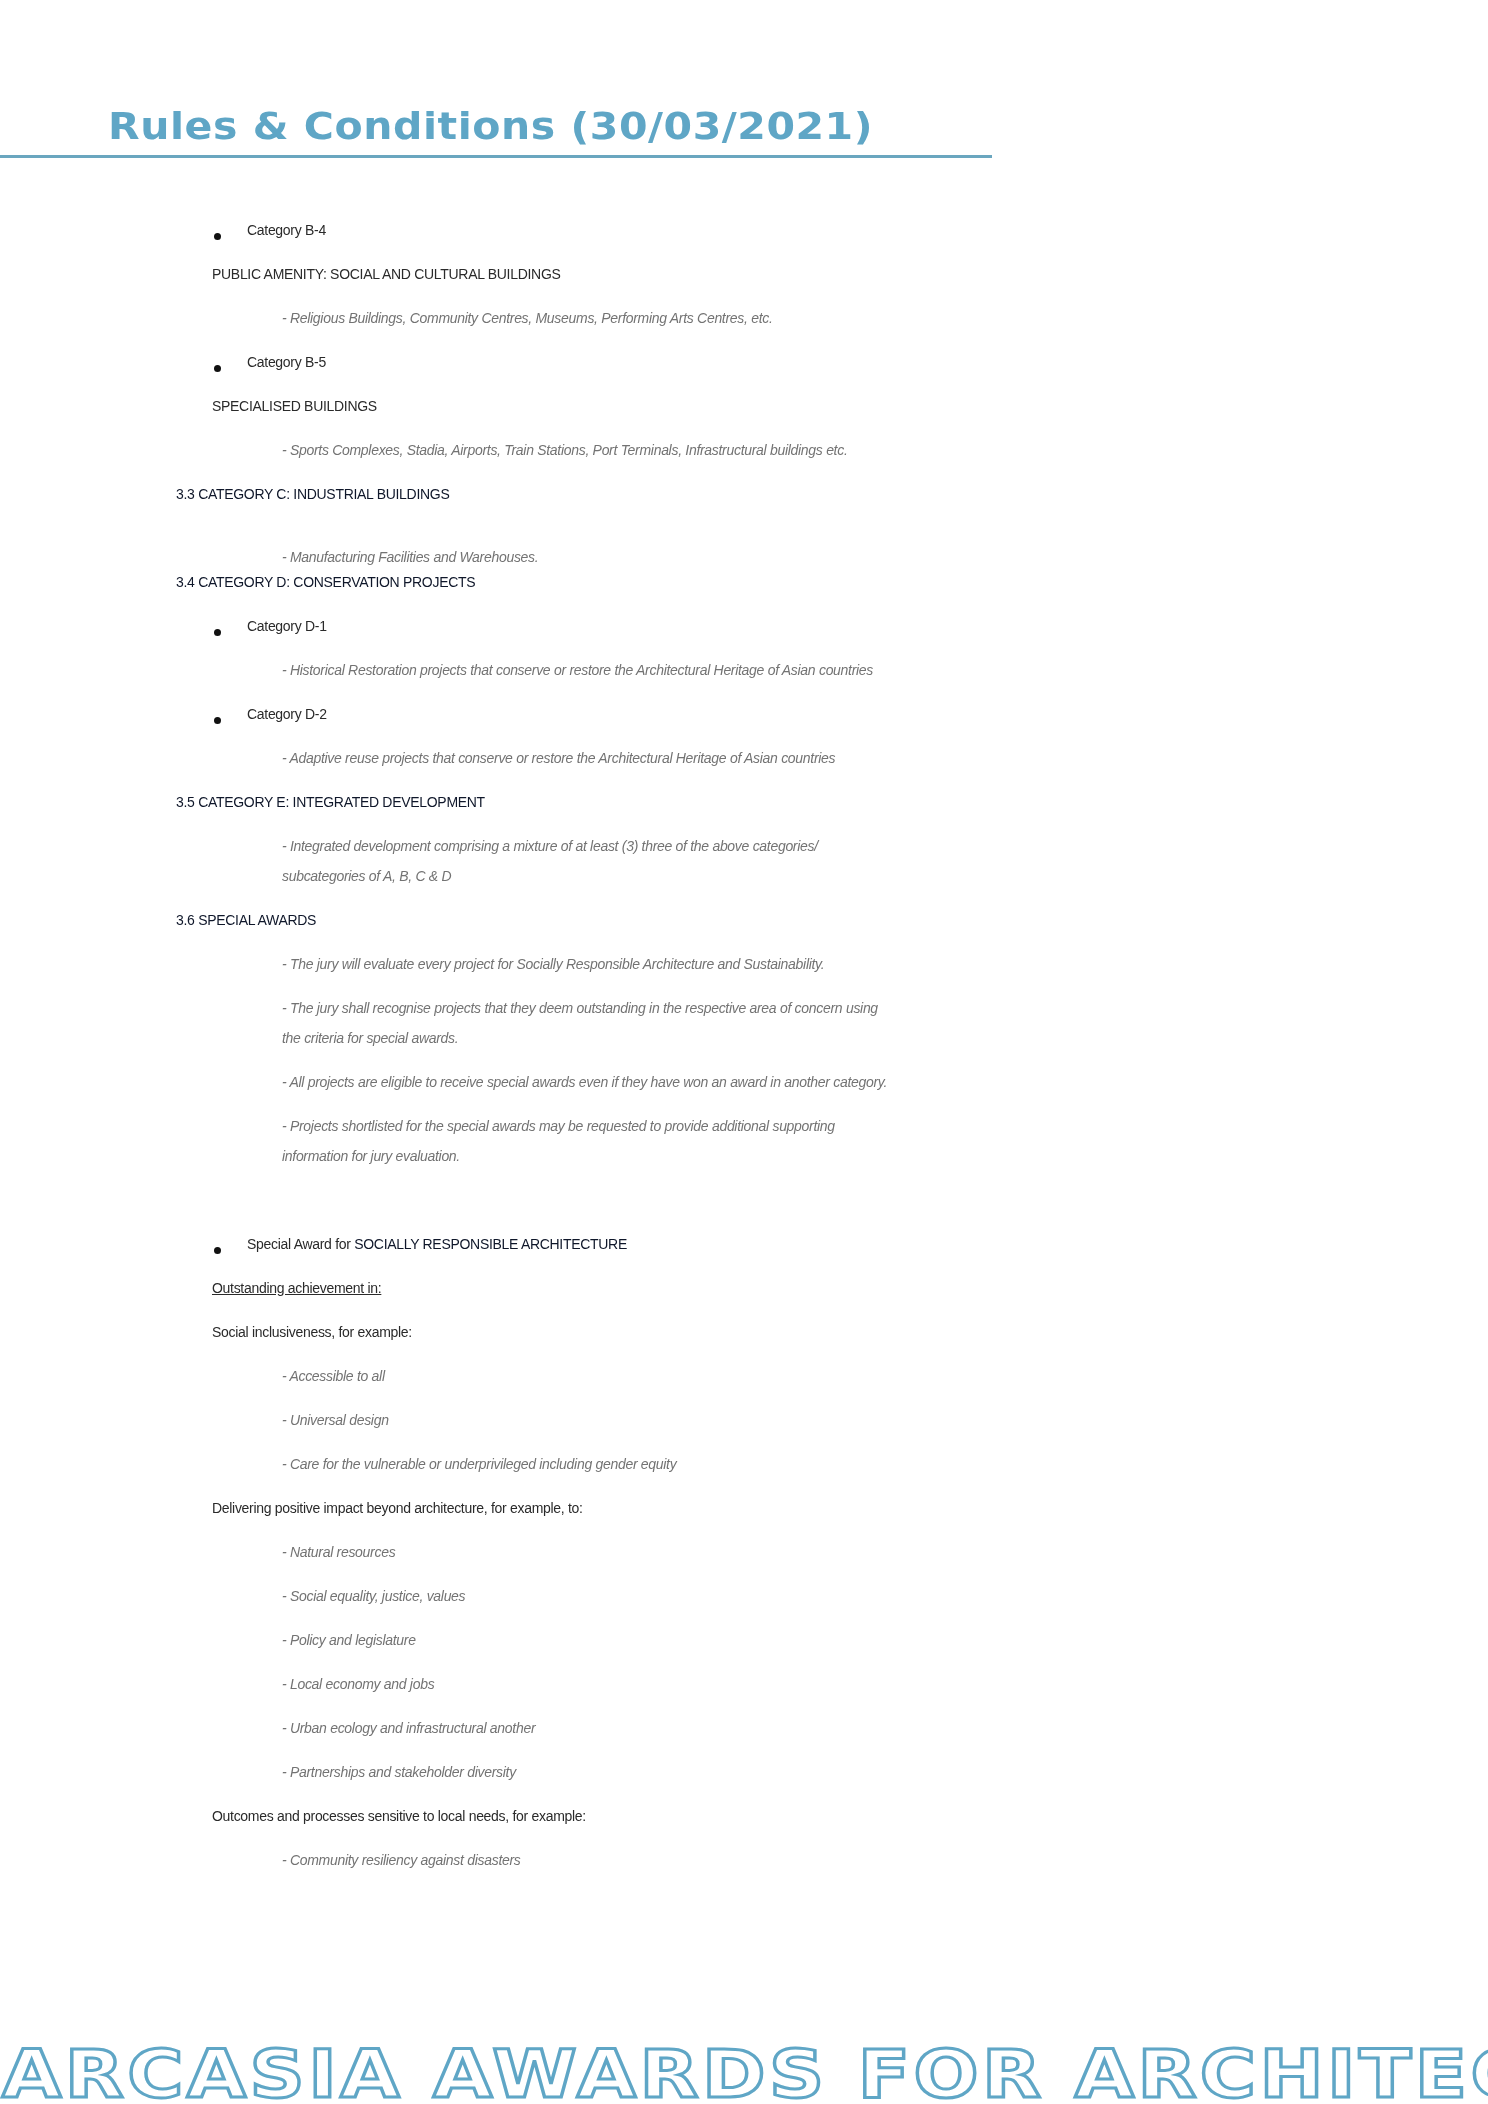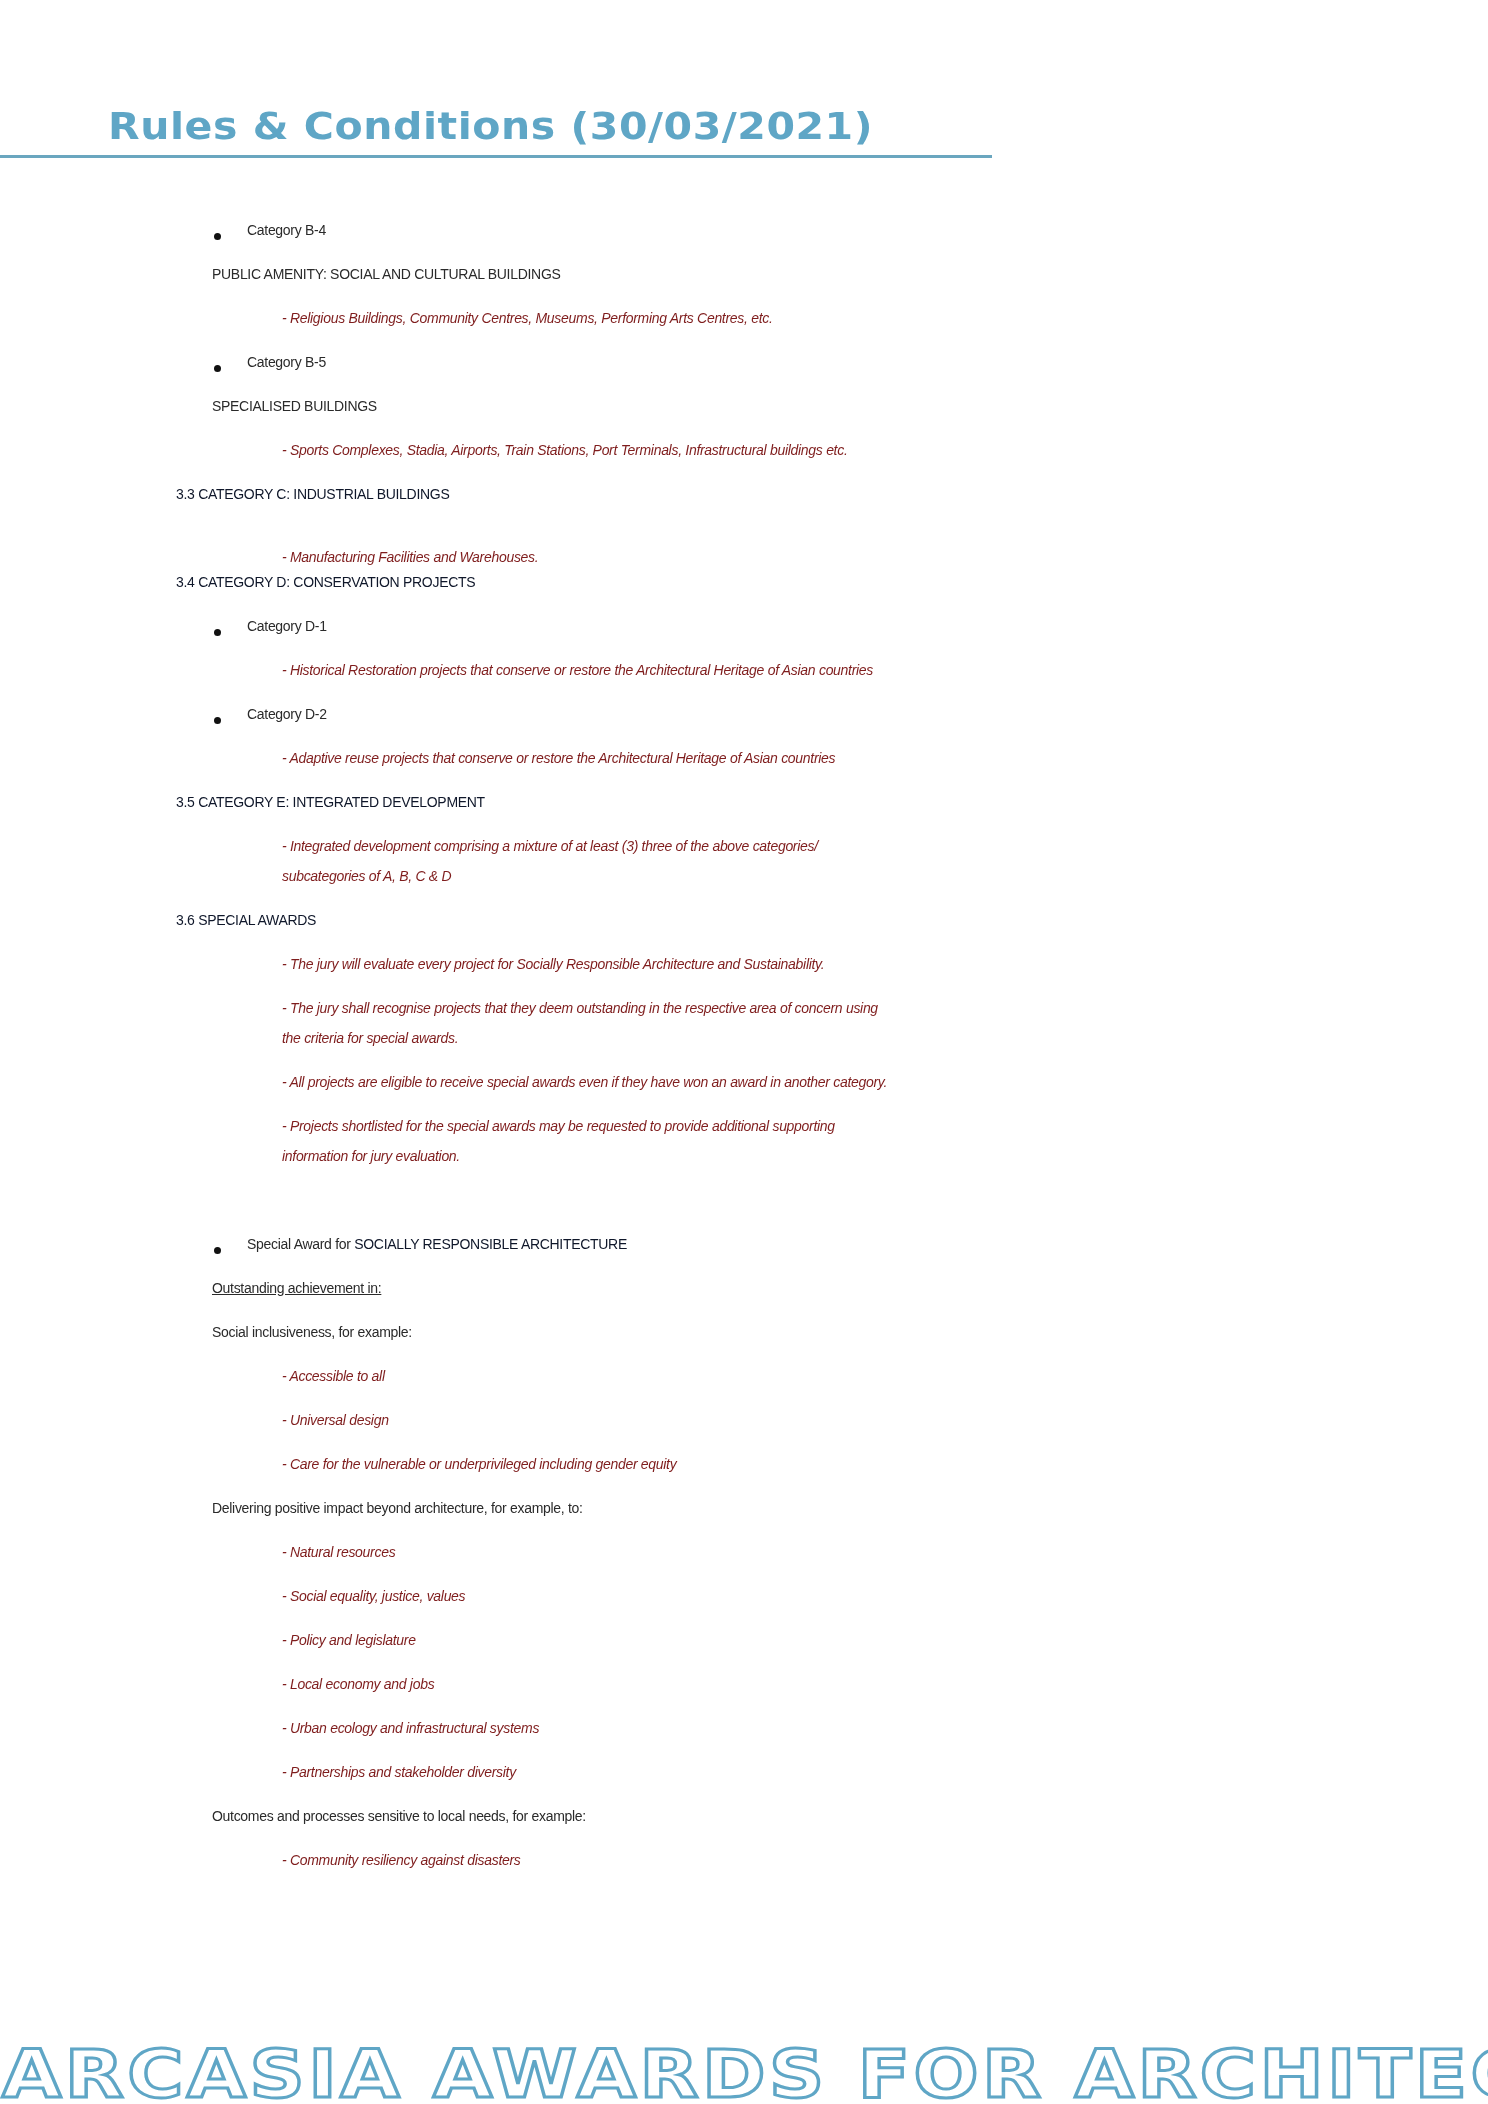--- a/index.html
+++ b/index.html
@@ -3,21 +3,21 @@
   <meta charset="utf-8">
   <style>
     html, body { margin: 0; padding: 0; background: #ffffff; }
     body { width: 1488px; height: 2104px; position: relative; overflow: hidden; font-family: "Liberation Sans", sans-serif; color: #1a1a1a; }
     .header-title { position: absolute; left: 108px; top: 104px; font-family: "DejaVu Sans", sans-serif; font-weight: bold; font-size: 38px; color: #5fa6c6; letter-spacing: 0.5px; transform: scaleX(1.08); transform-origin: left top; }
     .header-rule { position: absolute; left: 0; top: 155px; width: 992px; height: 3px; background: #6aa6bf; }
     .content { position: absolute; left: 0; top: 0; width: 1488px; }
     .line { position: absolute; font-size: 14px; white-space: nowrap; letter-spacing: -0.3px; color: #1f1f1f; }
     .light { color: #2a2a2a; font-weight: normal; }
     .sec { color: #0f172a; }
-    .it { font-style: italic; color: #7f1d1d; }
+    .it { font-style: italic; color: #737373; }
     .bullet-dot { position: absolute; width: 7px; height: 7px; border-radius: 50%; background: #111; }
     .ul { text-decoration: underline; }
     .footer { position: absolute; left: 0; top: 2040px; width: 1488px; height: 64px; overflow: hidden; }
     .footer-text { position: absolute; left: 2px; top: -4px; font-family: "DejaVu Sans", sans-serif; font-weight: bold; font-size: 66px; color: #ffffff; -webkit-text-stroke: 3px #5fa6c6; letter-spacing: 3px; white-space: nowrap; transform: scaleX(1.16); transform-origin: left top; }
   </style>
 </head>
 <body>
 
 <div class="header-title">Rules &amp; Conditions (30/03/2021)</div>
 <div class="header-rule"></div>
@@ -64,21 +64,21 @@
   <div class="line light ul" style="left:212px; top:1280px;">Outstanding achievement in:</div>
   <div class="line light" style="left:212px; top:1324px;">Social inclusiveness, for example:</div>
   <div class="line it" style="left:282px; top:1368px;">- Accessible to all</div>
   <div class="line it" style="left:282px; top:1412px;">- Universal design</div>
   <div class="line it" style="left:282px; top:1456px;">- Care for the vulnerable or underprivileged including gender equity</div>
   <div class="line light" style="left:212px; top:1500px;">Delivering positive impact beyond architecture, for example, to:</div>
   <div class="line it" style="left:282px; top:1544px;">- Natural resources</div>
   <div class="line it" style="left:282px; top:1588px;">- Social equality, justice, values</div>
   <div class="line it" style="left:282px; top:1632px;">- Policy and legislature</div>
   <div class="line it" style="left:282px; top:1676px;">- Local economy and jobs</div>
-  <div class="line it" style="left:282px; top:1720px;">- Urban ecology and infrastructural systems</div>
+  <div class="line it" style="left:282px; top:1720px;">- Urban ecology and infrastructural another</div>
   <div class="line it" style="left:282px; top:1764px;">- Partnerships and stakeholder diversity</div>
   <div class="line light" style="left:212px; top:1808px;">Outcomes and processes sensitive to local needs, for example:</div>
   <div class="line it" style="left:282px; top:1852px;">- Community resiliency against disasters</div>
 </div>
 
 <div class="footer">
   <div class="footer-text">ARCASIA AWARDS FOR ARCHITECTURE 2021</div>
 </div>
 
 </body></html>

